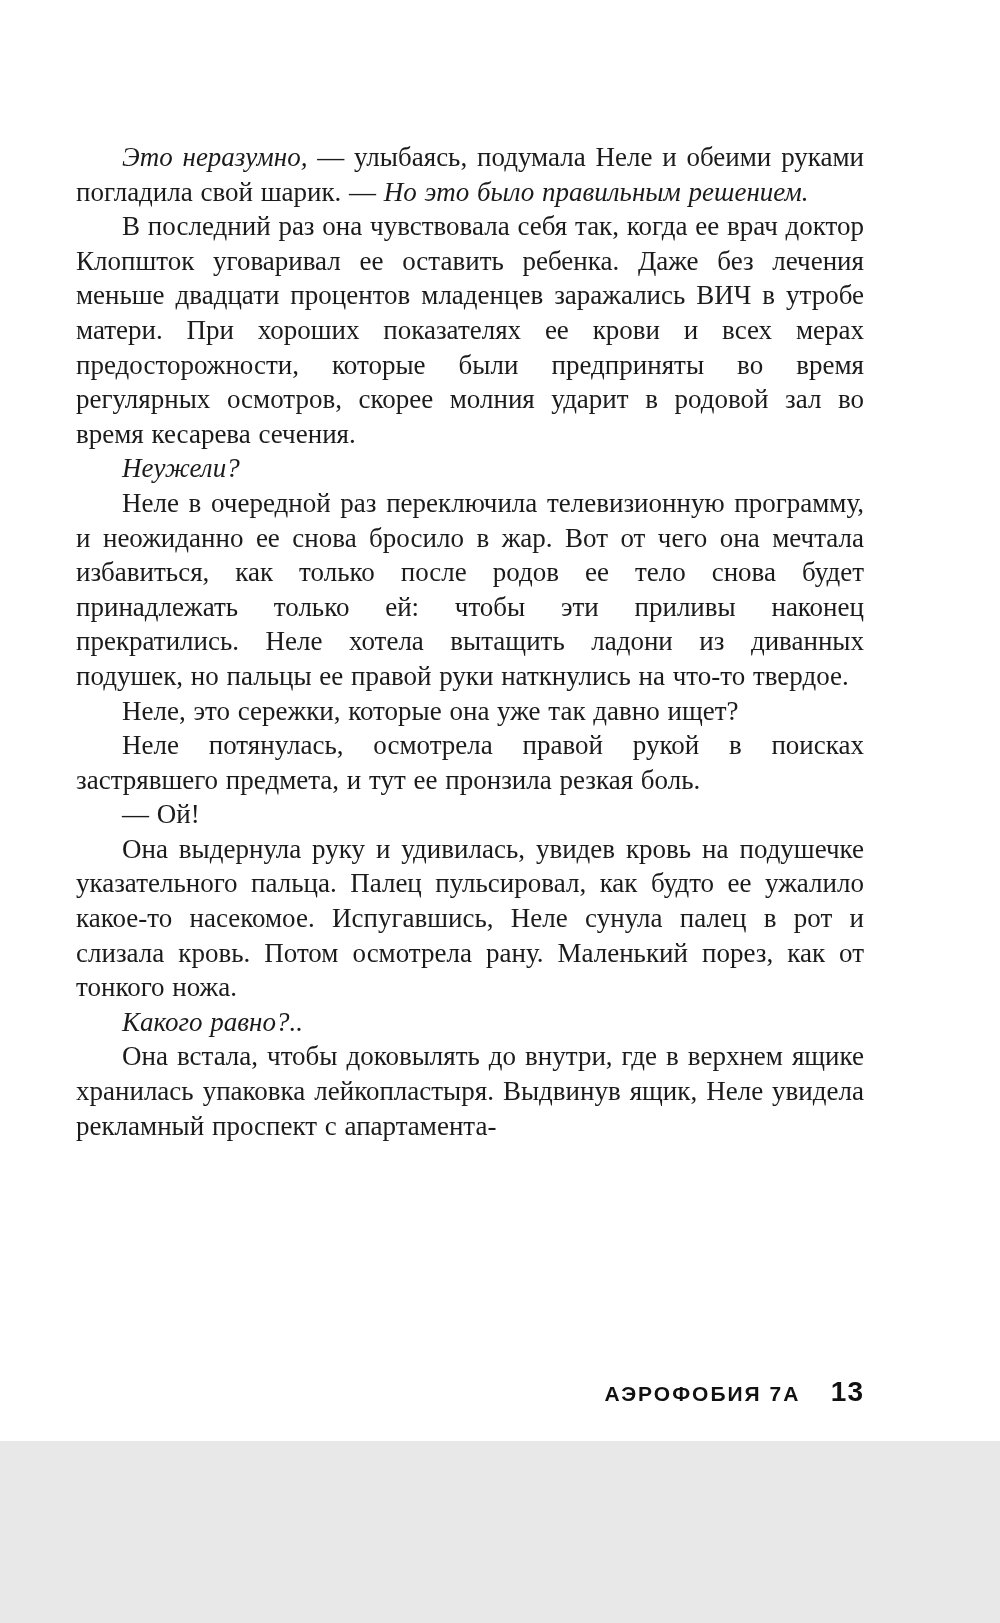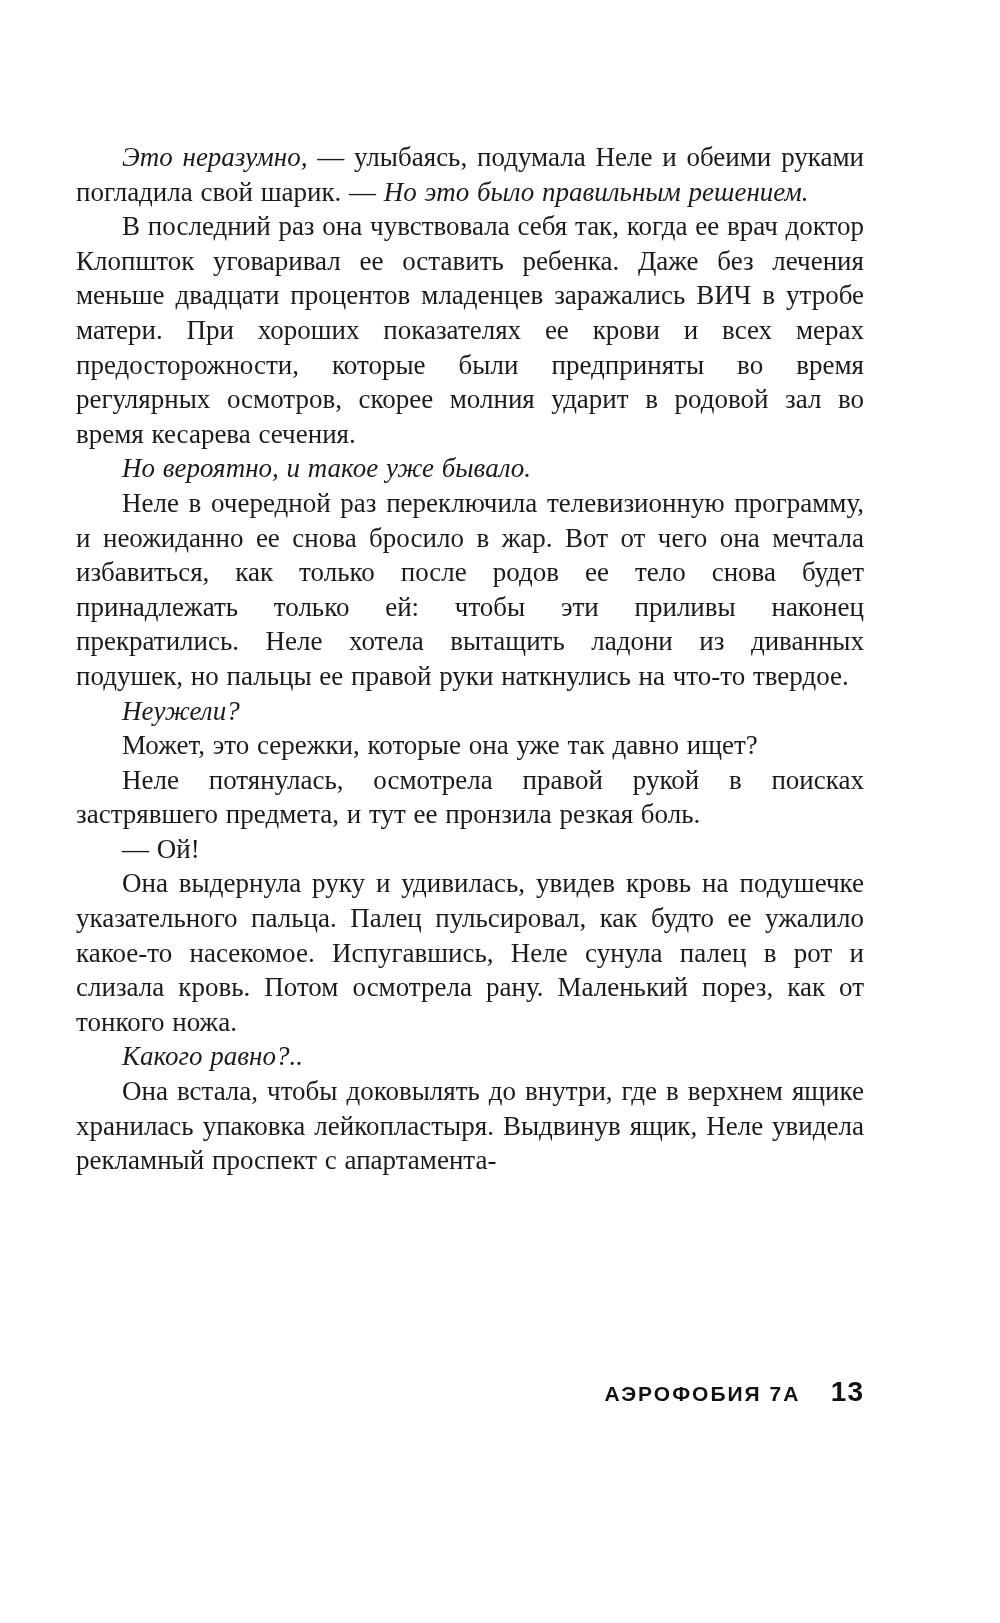--- a/index.html
+++ b/index.html
@@ -3,21 +3,21 @@
   <meta charset="utf-8">
   <style>
     html, body {
       margin: 0;
       padding: 0;
       background: #e8e8e8;
     }
     .book-page {
       position: relative;
       width: 1000px;
-      height: 1623px;
+      height: 1441px;
       margin: 0 auto;
       background: #ffffff;
       overflow: hidden;
       font-family: "Liberation Serif", "DejaVu Serif", serif;
       color: #1b1b1b;
     }
     .text-block {
       position: absolute;
       left: 76px;
       top: 140px;
@@ -60,24 +60,23 @@
     }
   </style>
 </head>
 <body>
 
 <div class="book-page">
 
   <div class="text-block">
       <p class="para"><em>Это неразумно,</em><span> — улыбаясь, подумала Неле и обеими руками погладила свой шарик. — </span><em>Но это было правильным решением.</em></p>
       <p class="para"><span>В последний раз она чувствовала себя так, когда ее врач доктор Клопшток уговаривал ее оставить ребенка. Даже без лечения меньше двадцати процентов младенцев заражались ВИЧ в утробе матери. При хороших показателях ее крови и всех мерах предосторожности, которые были предприняты во время регулярных осмотров, скорее молния ударит в родовой зал во время кесарева сечения.</span></p>
-      <p class="para"><em>Но вероятно, и такое уже бывало.</em></p>
+      <p class="para"><em>Неужели?</em></p>
       <p class="para"><span>Неле в очередной раз переключила телевизионную программу, и неожиданно ее снова бросило в жар. Вот от чего она мечтала избавиться, как только после родов ее тело снова будет принадлежать только ей: чтобы эти приливы наконец прекратились. Неле хотела вытащить ладони из диванных подушек, но пальцы ее правой руки наткнулись на что-то твердое.</span></p>
-      <p class="para"><em>Неужели?</em></p>
-      <p class="para"><span>Может, это сережки, которые она уже так давно ищет?</span></p>
+      <p class="para"><span>Неле, это сережки, которые она уже так давно ищет?</span></p>
       <p class="para"><span>Неле потянулась, осмотрела правой рукой в поисках застрявшего предмета, и тут ее пронзила резкая боль.</span></p>
       <p class="para"><span>— Ой!</span></p>
       <p class="para"><span>Она выдернула руку и удивилась, увидев кровь на подушечке указательного пальца. Палец пульсировал, как будто ее ужалило какое-то насекомое. Испугавшись, Неле сунула палец в рот и слизала кровь. Потом осмотрела рану. Маленький порез, как от тонкого ножа.</span></p>
       <p class="para"><em>Какого равно?..</em></p>
       <p class="para"><span>Она встала, чтобы доковылять до внутри, где в верхнем ящике хранилась упаковка лейкопластыря. Выдвинув ящик, Неле увидела рекламный проспект с апартамента-</span></p>
     </div>
 
   <div class="page-footer">
     <span class="running-title">АЭРОФОБИЯ 7А</span>
     <span class="page-number">13</span>

